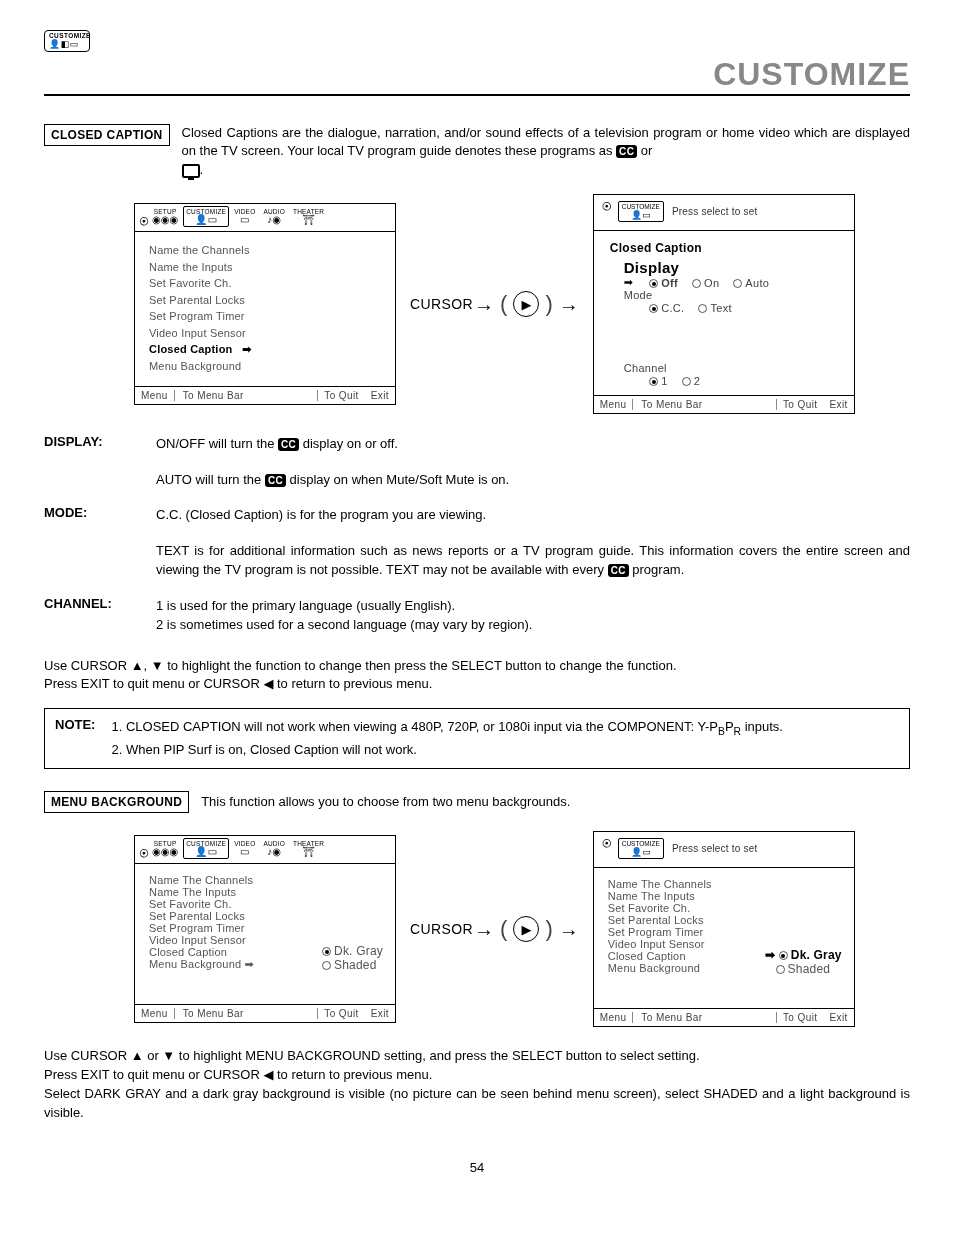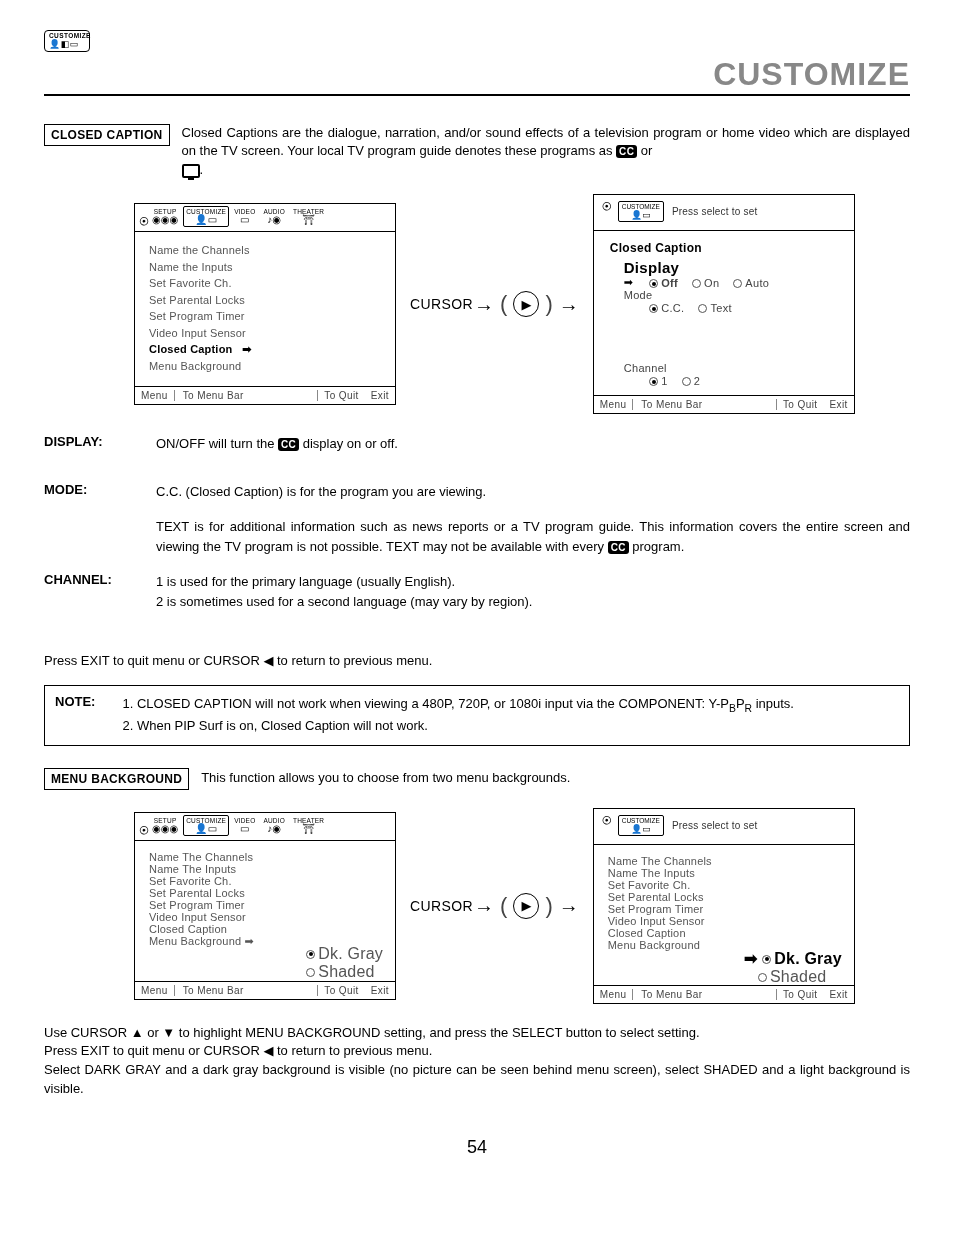--- a/index.html
+++ b/index.html
@@ -173,47 +173,47 @@
   .def-body{ flex:1; font-size:13px; line-height:1.5; text-align:justify;}
   .def-body b{ font-weight:normal; }
   .def-gap{ height:12px; }
 
   .note-box{
     border:1px solid #000;
     padding:8px 10px;
     margin:14px 0 22px 0;
     font-size:13px;
     display:flex;
-    gap:27px;
+    gap:16px;
   }
   .note-box .nlabel{ font-weight:bold; }
   .note-box .nbody{ flex:1; line-height:1.55; }
   sub{ font-size:.8em; vertical-align:sub; }
 
   .mb-row{ display:flex; align-items:center; gap:12px; margin-bottom:18px; }
   .mb-row .para{ flex:1; }
 
   .mb-panel-body{
     padding:10px 12px 12px 14px;
     font-size:11px; color:#555;
     min-height:140px;
     letter-spacing:.2px;
     position:relative;
   }
   .mb-opts{
     position:absolute;
     right:12px;
-    top:104px;
-    font-size:16px;
+    top:80px;
+    font-size:12px;
     color:#555;
     text-align:left;
   }
   .mb-opts .line{display:block; white-space:nowrap;}
 
-  .pagenum{ text-align:center; font-size:18px; margin-top:38px; }
+  .pagenum{ text-align:center; font-size:13px; margin-top:38px; }
 </style>
 </head>
 <body>
 
 
 
 
 <div class="top-badge">
   <div class="label">CUSTOMIZE</div>
   <div class="icons">👤◧▭</div>
@@ -330,20 +330,26 @@
 
 
 <div class="def-table">
   <div class="def-row">
     <div class="def-label">DISPLAY:</div>
     <div class="def-body">
       <b>ON/OFF</b><span> will turn the </span><span class="cc-chip">CC</span><span> display on or off.</span>
     </div>
   </div>
   <div class="def-gap"></div>
+  <div class="def-row">
+    <div class="def-label"></div>
+    <div class="def-body">
+      <b>AUTO</b><span> will turn the </span><span class="cc-chip">CC</span><span> display on when Mute/Soft Mute is on.</span>
+    </div>
+  </div>
   <div class="def-gap"></div>
   <div class="def-row">
     <div class="def-label">MODE:</div>
     <div class="def-body">
       <b>C.C.</b><span> (Closed Caption) is for the program you are viewing.</span>
     </div>
   </div>
   <div class="def-gap"></div>
   <div class="def-row">
     <div class="def-label"></div>
@@ -355,21 +361,21 @@
   <div class="def-row">
     <div class="def-label">CHANNEL:</div>
     <div class="def-body">
       <b>1</b><span> is used for the primary language (usually English).</span><br>
       <b>2</b><span> is sometimes used for a second language (may vary by region).</span>
     </div>
   </div>
 </div>
 
 <div class="para" style="margin-top:22px;">
-  <br>
+  <span>Use CURSOR ▲, ▼ to highlight the function to change then press the SELECT button to change the function.</span><br>
   <span>Press EXIT to quit menu or CURSOR ◀ to return to previous menu.</span>
 </div>
 
 <div class="note-box">
   <span class="nlabel">NOTE:</span>
   <div class="nbody">
     <span>1.  CLOSED CAPTION will not work when viewing a 480P, 720P, or 1080i input via the COMPONENT: Y-P</span><sub>B</sub>P<sub>R</sub><span> inputs.</span><br>
     <span>2.  When PIP Surf is on, Closed Caption will not work.</span>
   </div>
 </div>

